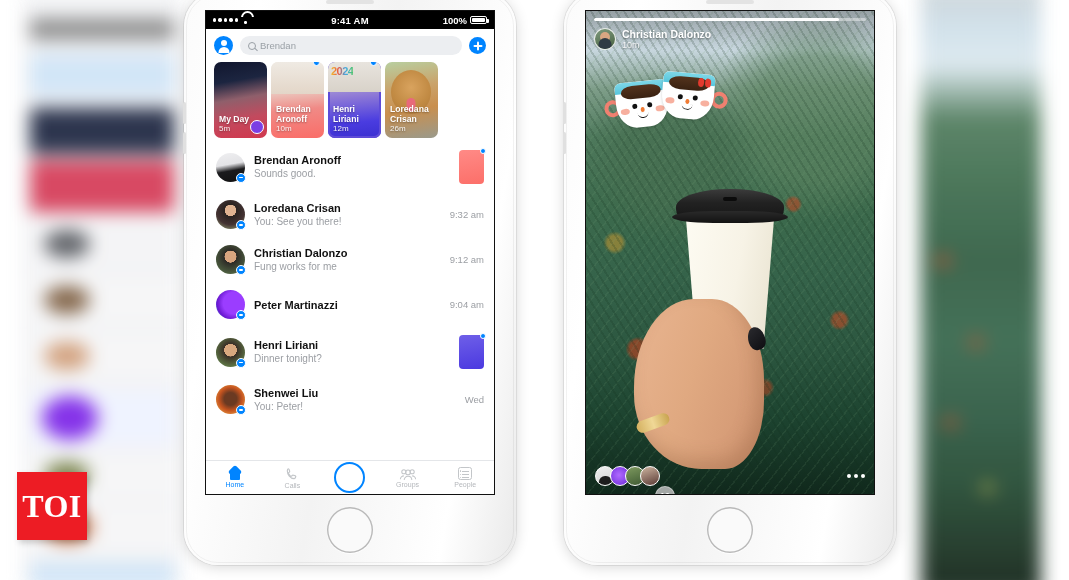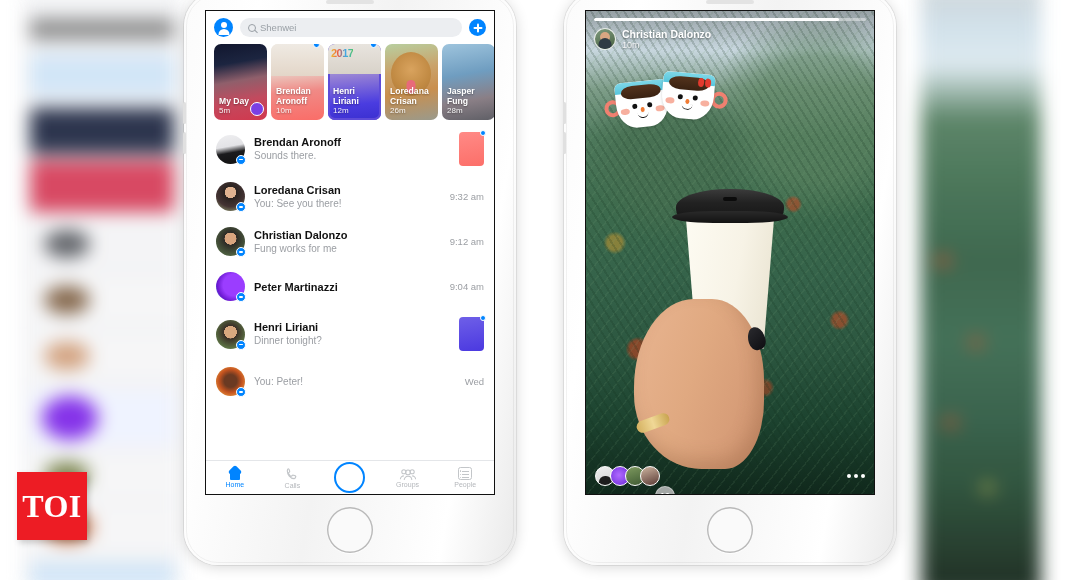--- a/index.html
+++ b/index.html
@@ -330,74 +330,89 @@
   <span>TOI</span>
 </div>
 
 <div class="phone phone-1">
   <div class="speaker"></div>
   <div class="vol" style="top:110px;height:22px;"></div>
   <div class="vol" style="top:140px;height:22px;"></div>
 
   <div class="screen">
 
+    <div class="statusbar">
+      <div class="sb-left">
+        <span class="dots">
+            <i></i>
+            <i></i>
+            <i></i>
+            <i></i>
+            <i></i>
+          </span>
+        <span class="wifi"></span>
+      </div>
+      <div class="sb-time">9:41 AM</div>
+      <div class="sb-right">
+        <span>100%</span>
+        <span class="battery">
+            <i></i>
+          </span>
+      </div>
+    </div>
 
     <div class="msgr-header">
       <div class="profile-ic"></div>
       <div class="searchbar">
         <span class="search-ic"></span>
-        <span class="search-ph">Shenwei</span>
+        <span class="search-ph">Brendan</span>
       </div>
       <div class="compose-ic"></div>
     </div>
 
     <div class="stories">
       <div class="story st1">
         <div class="s-name">My Day</div>
         <div class="s-time">5m</div>
         <div class="corner-badge"></div>
       </div>
 
       <div class="story st2">
         <div class="st2-top"></div>
         <div class="s-name" style="position:relative">Brendan Aronoff</div>
         <div class="s-time" style="position:relative">10m</div>
         <div class="dot-badge"></div>
       </div>
 
       <div class="story st3 ring">
         <div class="st3-top"></div>
-        <div class="yr2017">2017</div>
+        <div class="yr2017">2024</div>
         <div class="s-name" style="position:relative">Henri Liriani</div>
         <div class="s-time" style="position:relative">12m</div>
         <div class="dot-badge"></div>
       </div>
 
       <div class="story st4">
         <div class="dogface"></div>
         <div class="s-name" style="position:relative">Loredana Crisan</div>
         <div class="s-time" style="position:relative">26m</div>
       </div>
 
-      <div class="story st5">
-        <div class="s-name">Jasper Fung</div>
-        <div class="s-time">28m</div>
-      </div>
     </div>
 
     <div class="chats">
 
       <div class="chat-row">
         <div class="avatar">
           <div class="av-img" style="background:linear-gradient(170deg,#efeff1 0%,#e3e3e6 40%,#1b1b1d 60%,#111 100%);"></div>
           <div class="m-badge"></div>
         </div>
         <div class="chat-main">
           <div class="chat-name">Brendan Aronoff</div>
-          <div class="chat-snip">Sounds there.</div>
+          <div class="chat-snip">Sounds good.</div>
         </div>
         <div class="chat-thumb th-pink">
           <span class="tdot"></span>
         </div>
       </div>
 
       <div class="chat-row">
         <div class="avatar">
           <div class="av-img" style="background:radial-gradient(circle at 50% 36%, #e0b391 0 24%, #2a2320 25%, #433 60%, #9fb07d 100%);"></div>
           <div class="m-badge"></div>
@@ -445,20 +460,21 @@
           <span class="tdot"></span>
         </div>
       </div>
 
       <div class="chat-row">
         <div class="avatar">
           <div class="av-img" style="background:radial-gradient(circle at 50% 48%, #6b3a22 0 30%, #c4531f 55%, #e08a3a 78%, #2f4a6a 100%);"></div>
           <div class="m-badge"></div>
         </div>
         <div class="chat-main">
+          <div class="chat-name">Shenwei Liu</div>
           <div class="chat-snip">You: Peter!</div>
         </div>
         <div class="chat-time">Wed</div>
       </div>
     </div>
 
     <div class="tabbar">
       <div class="tab active">
         <span class="ic-home"></span>
         <span class="t-label">Home</span>

